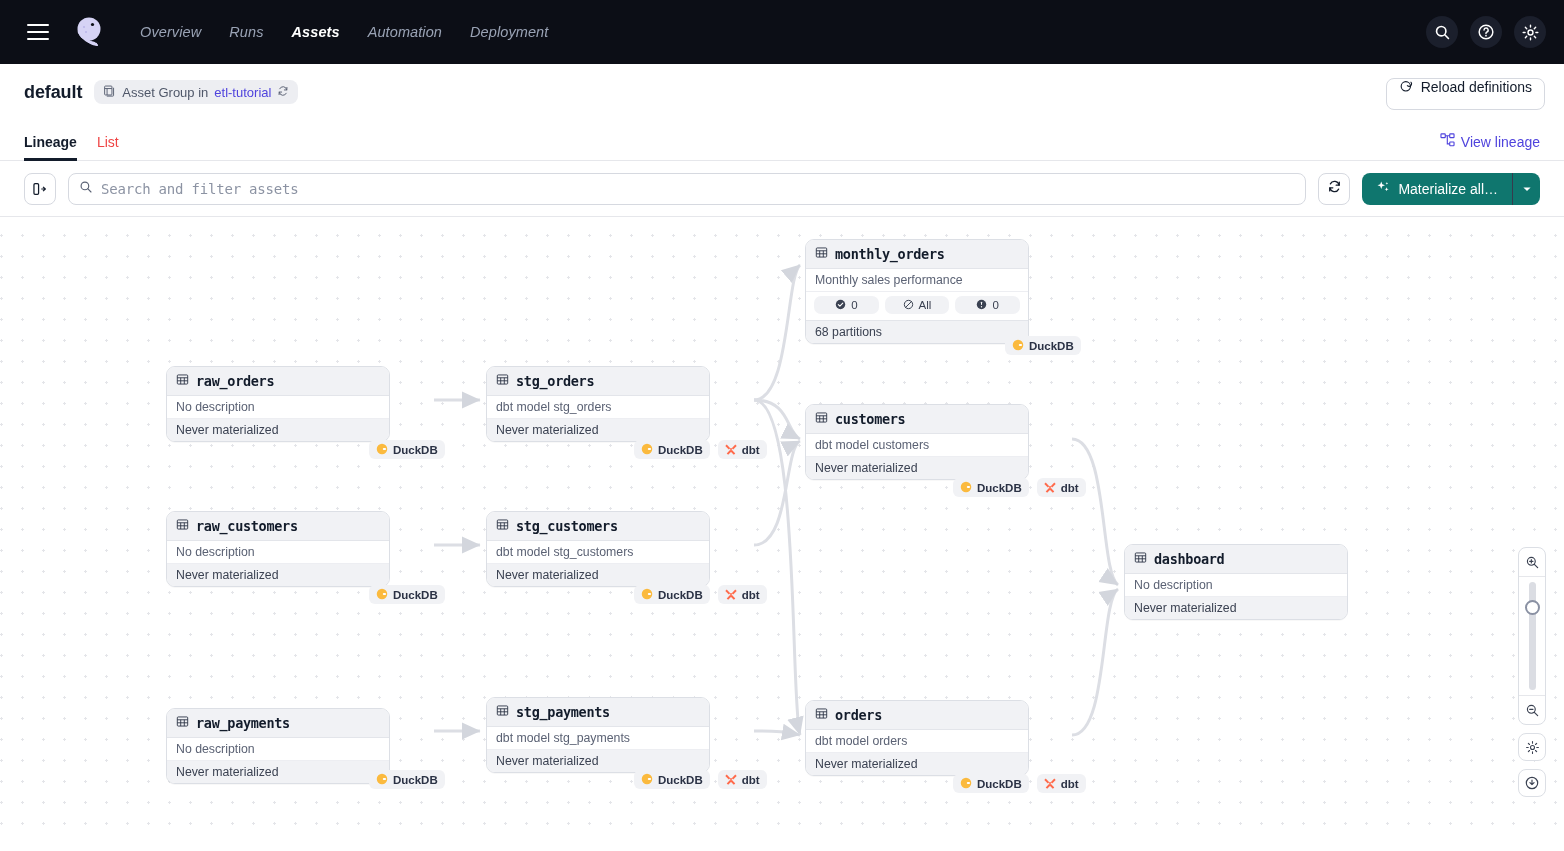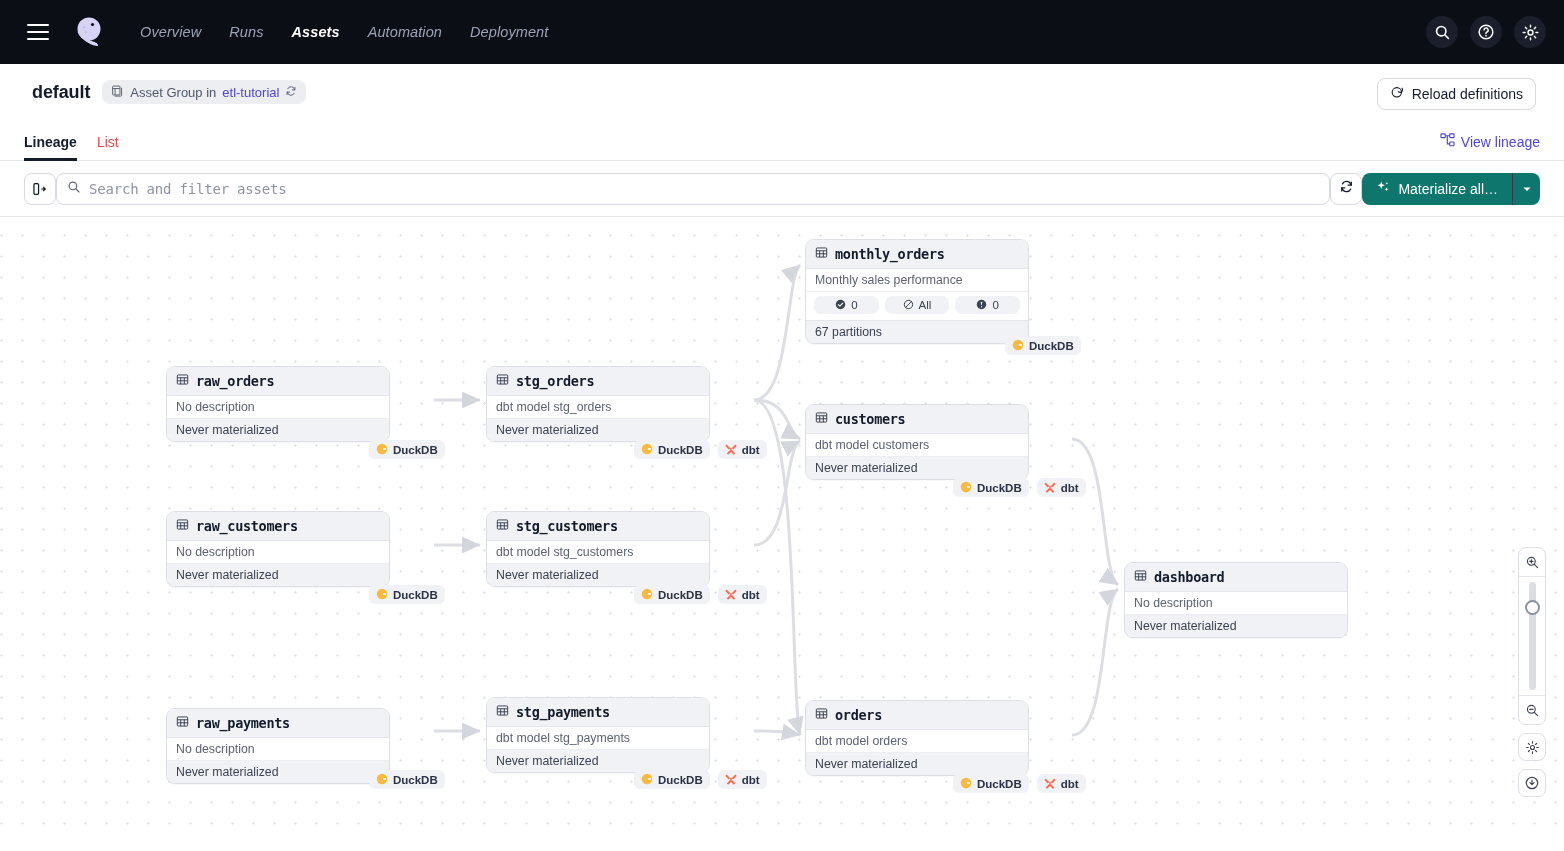--- a/index.html
+++ b/index.html
@@ -21,46 +21,46 @@
   .hamburger i { display:block; width:22px; height:2px; background:#ffffff; border-radius:1px; }
   .logo { width: 42px; height: 42px; margin-left: 14px; display:flex; align-items:center; justify-content:center; }
   .navlinks { display:flex; align-items:center; gap: 28px; margin-left: 30px; font-style: italic; }
   .navlink { font-size: 14.5px; color:#9AA3B5; cursor:pointer; letter-spacing:.1px; }
   .navlink.active { color:#ffffff; font-weight:700; }
   .navright { position:absolute; right: 18px; top:0; height:64px; display:flex; align-items:center; gap: 12px; }
   .navicon { width:32px; height:32px; border-radius:50%; background:#1B1F2C; display:flex;
     align-items:center; justify-content:center; cursor:pointer; }
 
   
-  #pagehead { padding: 16px 24px 0 32px; display:flex; align-items:flex-start; position:relative; height:52px;}
+  #pagehead { padding: 16px 24px 0 24px; display:flex; align-items:flex-start; position:relative; height:52px;}
   .page-title { font-size: 18px; font-weight: 700; color:#131C2B; letter-spacing:-.1px; line-height:24px;}
   .group-chip {
     margin-left: 12px; background:#EDEEF2; border-radius: 8px; height: 24px;
     display:flex; align-items:center; gap:6px; padding: 0 9px; font-size: 13px; color:#4F5769;
     cursor:pointer;
   }
   .group-chip .link { color:#4F43DD; }
   .reload-btn {
-    position:absolute; right:28px; top:14px; height:32px; border:1px solid #D6D9E0; border-radius:8px;
-    background:#fff; display:flex; align-items:center; gap:7px; padding: 0 12px; font-size:14px;
+    position:absolute; right:19px; top:14px; height:32px; border:1px solid #D6D9E0; border-radius:8px;
+    background:#fff; display:flex; align-items:flex-start; gap:7px; padding: 0 12px; font-size:14px;
     color:#131C2B; cursor:pointer;
   }
 
   
   #tabsrow { height: 45px; border-bottom:1px solid #E6E7EB; padding: 0 24px; display:flex;
     align-items:flex-end; position:relative; }
   .tabs { display:flex; gap: 20px; }
   .tab { font-size:14px; color:#ef4444; padding-bottom: 10px; cursor:pointer; position:relative; }
   .tab.active { color:#131C2B; font-weight:700; }
   .tab.active::after { content:""; position:absolute; left:0; right:0; bottom:-1px; height:3px; background:#131C2B; }
   .view-lineage { position:absolute; right: 24px; bottom: 10px; display:flex; align-items:center; gap:6px;
     font-size:14px; color:#4F43DD; cursor:pointer;}
 
   
-  #toolbar { height: 56px; display:flex; align-items:center; padding: 0 24px; 
+  #toolbar { height: 56px; display:flex; align-items:center; padding: 0 24px; gap: 12px;
     border-bottom:1px solid #E6E7EB; background:#fff; }
   .icon-btn { width:32px; height:32px; border:1px solid #D6D9E0; border-radius:8px; background:#fff;
     display:flex; align-items:center; justify-content:center; cursor:pointer; flex:none;}
   .searchbox { flex:1; height:32px; border:1px solid #D6D9E0; border-radius:8px; background:#fff;
     display:flex; align-items:center; gap:8px; padding: 0 10px; cursor:text; }
   .searchbox input { border:none; outline:none; flex:1; font-size:14px; color:#131C2B;
     font-family:"DejaVu Sans Mono", monospace; background:transparent; letter-spacing: -0.2px;}
   .searchbox input::placeholder { color:#8C93A3; }
   .mat-group { display:flex; flex:none; height:32px; border-radius:8px; overflow:hidden; background:#0f766e; cursor:pointer;}
   .mat-btn { display:flex; align-items:center; gap:7px; padding: 0 14px; color:#fff; font-size:14px; }
@@ -305,21 +305,21 @@
           </div>
           <div class="pbadge">
             <span><svg width="11" height="11" viewBox="0 0 14 14">
                 <circle cx="7" cy="7" r="6" fill="#3B4252"></circle>
                 <rect x="6.35" y="3.4" width="1.3" height="4.3" rx=".6" fill="#fff"></rect>
                 <circle cx="7" cy="9.9" r=".85" fill="#fff"></circle>
               </svg></span>
             <span>0</span>
           </div>
         </div>
-        <div class="nparts">67 partitions</div>
+        <div class="nparts">68 partitions</div>
       </div>
       <div class="tagrow" style="left: 1005px; top: 119px;">
         <div class="tag">
           <span><svg width="12" height="12" viewBox="0 0 16 16">
               <circle cx="8" cy="8" r="7" fill="#FBBA3E"></circle>
               <path d="M8 4.1a3.9 3.9 0 1 0 0 7.8 3.9 3.9 0 0 1 0-7.8z" fill="#fff"></path>
               <rect x="9.1" y="6.7" width="4.3" height="2.6" rx="1.3" fill="#fff"></rect>
             </svg></span>
           <span>DuckDB</span>
         </div>
@@ -535,21 +535,21 @@
           <span><svg width="12" height="12" viewBox="0 0 16 16" fill="#FF694A">
               <path d="M2.3 2.1 7 6.9 5.1 8.8 .4 4z"></path>
               <path d="M13.7 2.1 9 6.9l1.9 1.9L15.6 4z"></path>
               <path d="M2.3 13.9 7 9.1l1.9 1.9-4.7 4.8z"></path>
               <path d="M13.7 13.9 9 9.1 7.1 11l4.7 4.8z"></path>
               <circle cx="8" cy="8" r="1.35"></circle>
             </svg></span>
           <span>dbt</span>
         </div>
       </div>
-      <div class="node" style="left: 1124px; top: 345px;">
+      <div class="node" style="left: 1124px; top: 327px;">
         <div class="nhead">
           <span><svg width="13" height="13" viewBox="0 0 16 16" fill="none" stroke="#2B3245" stroke-width="1.1">
               <rect x="1.6" y="2.4" width="12.8" height="11.2" rx="1.1"></rect>
               <path d="M1.6 5.9h12.8M1.6 9.6h12.8M5.8 5.9v7.7M10.2 5.9v7.7"></path>
             </svg></span>
           <span class="ntitle">dashboard</span>
         </div>
         <div class="ndesc">No description</div>
         <div class="nstatus">Never materialized</div>
       </div>

